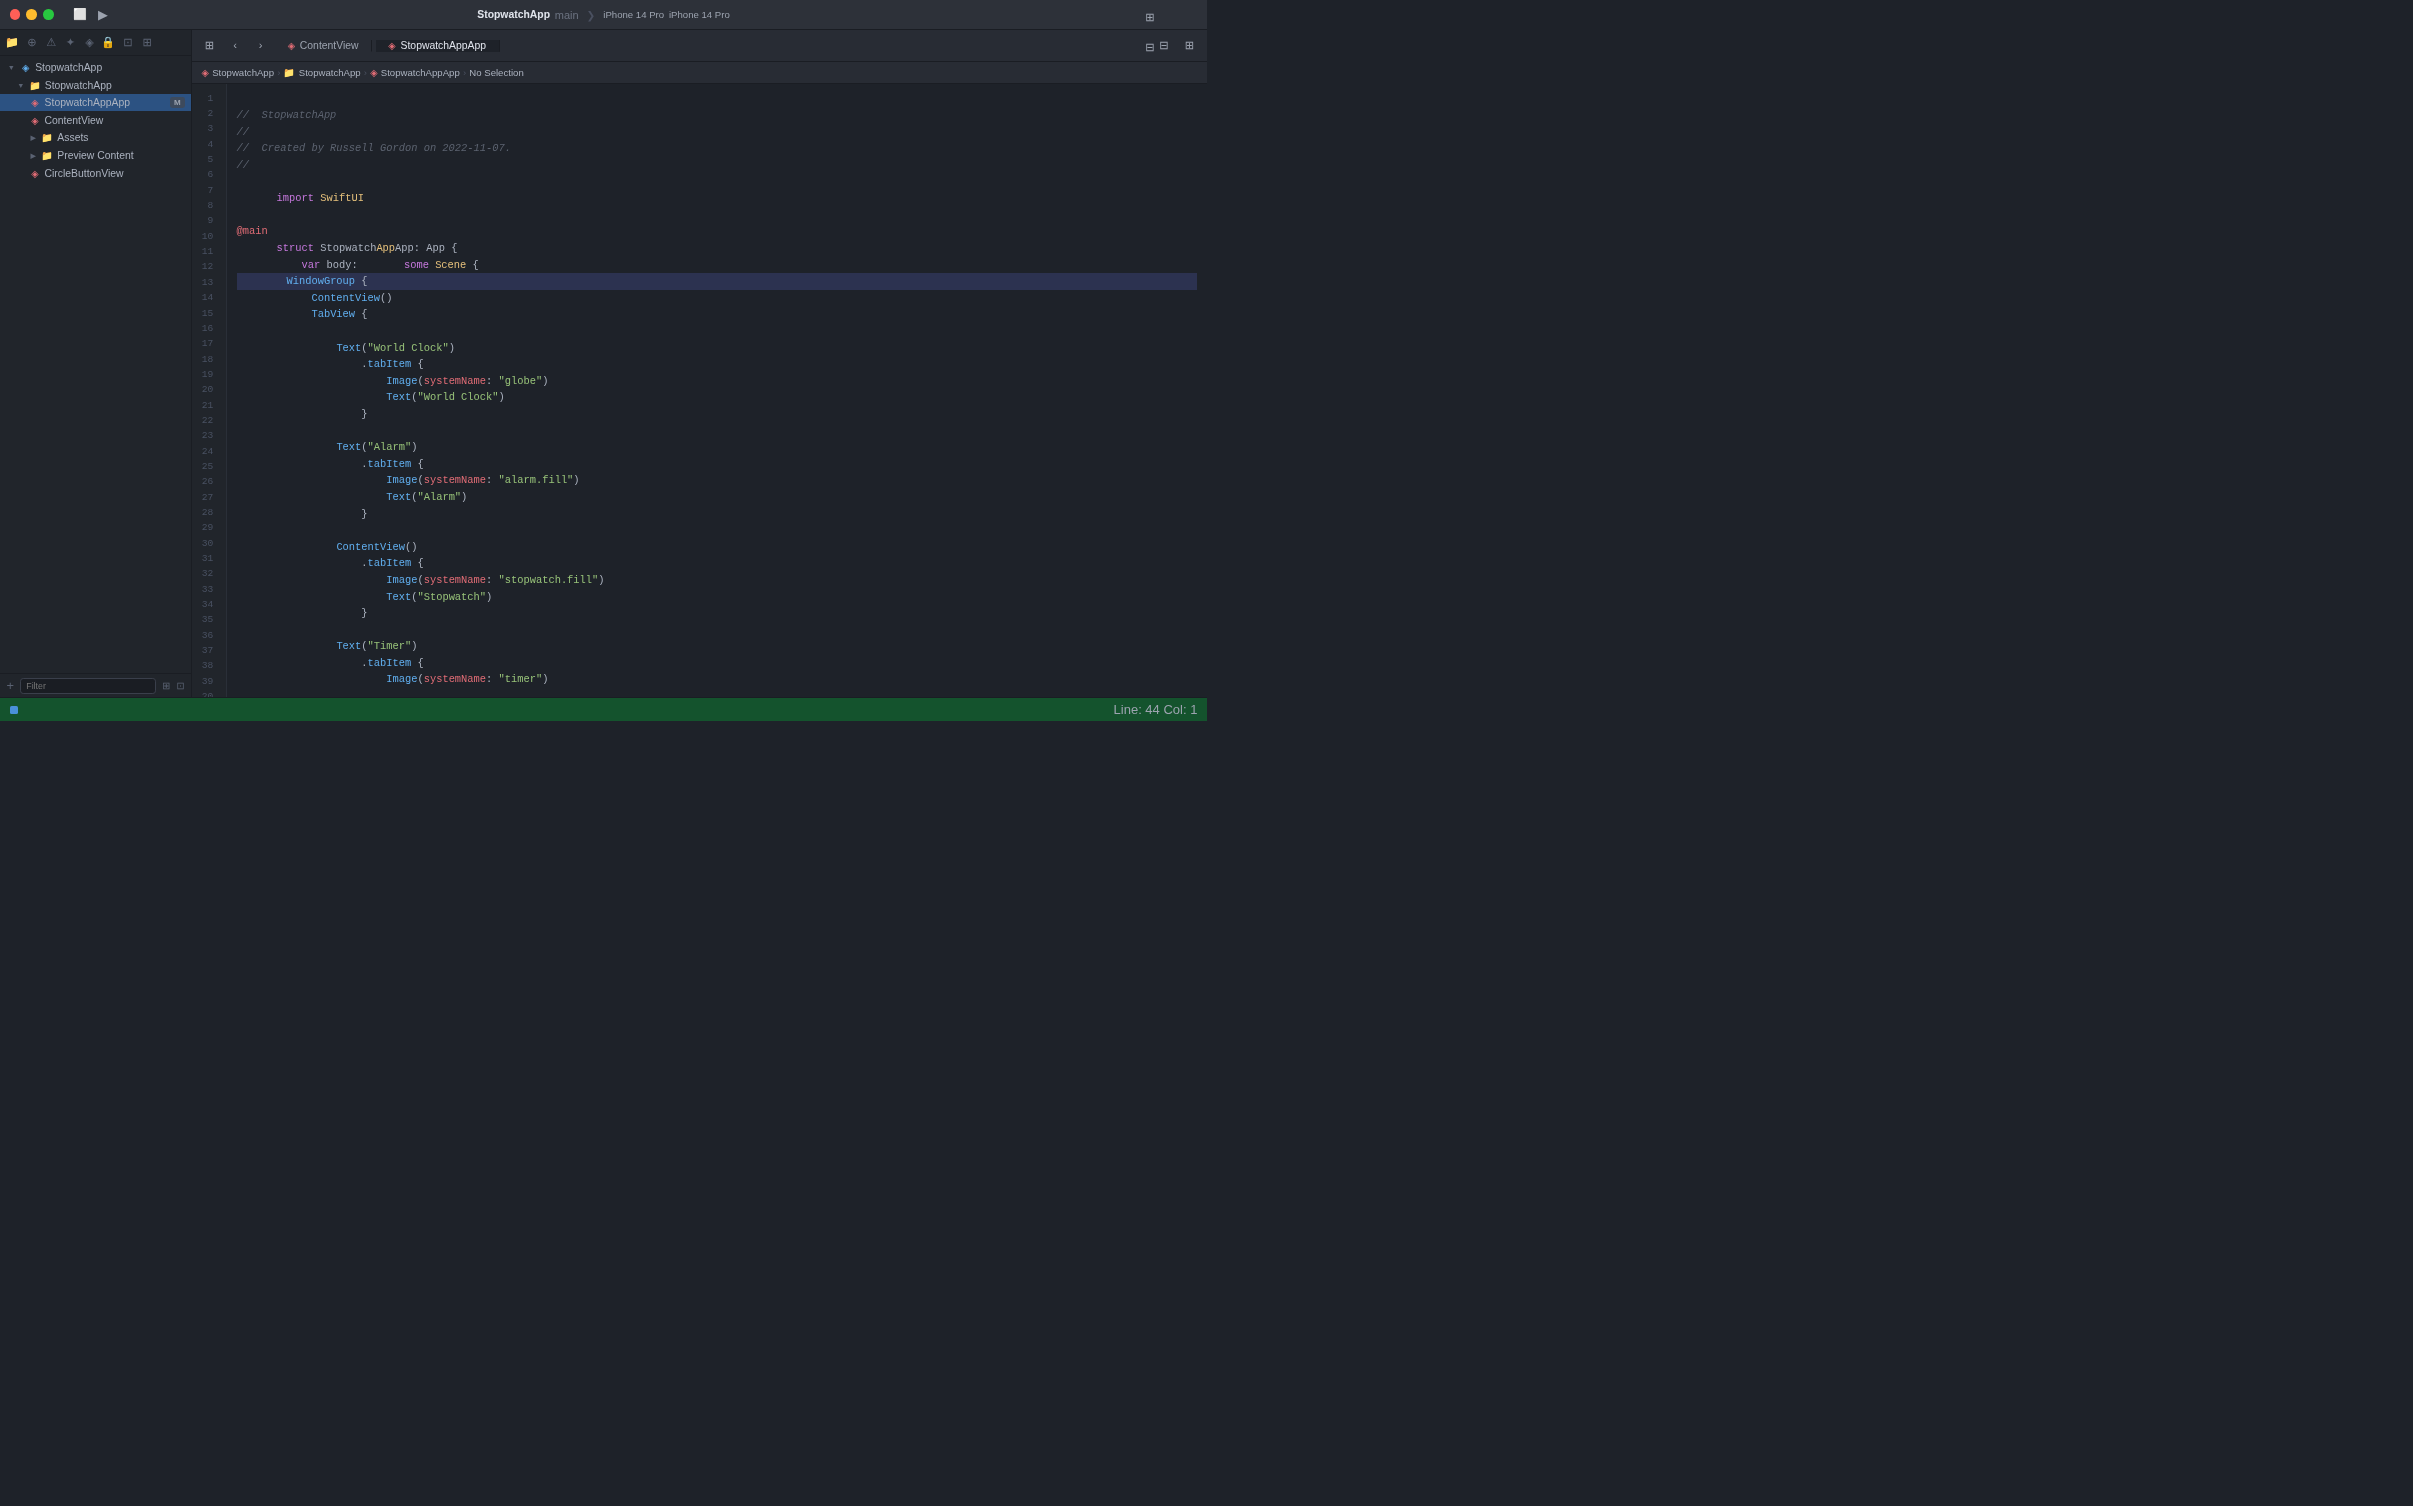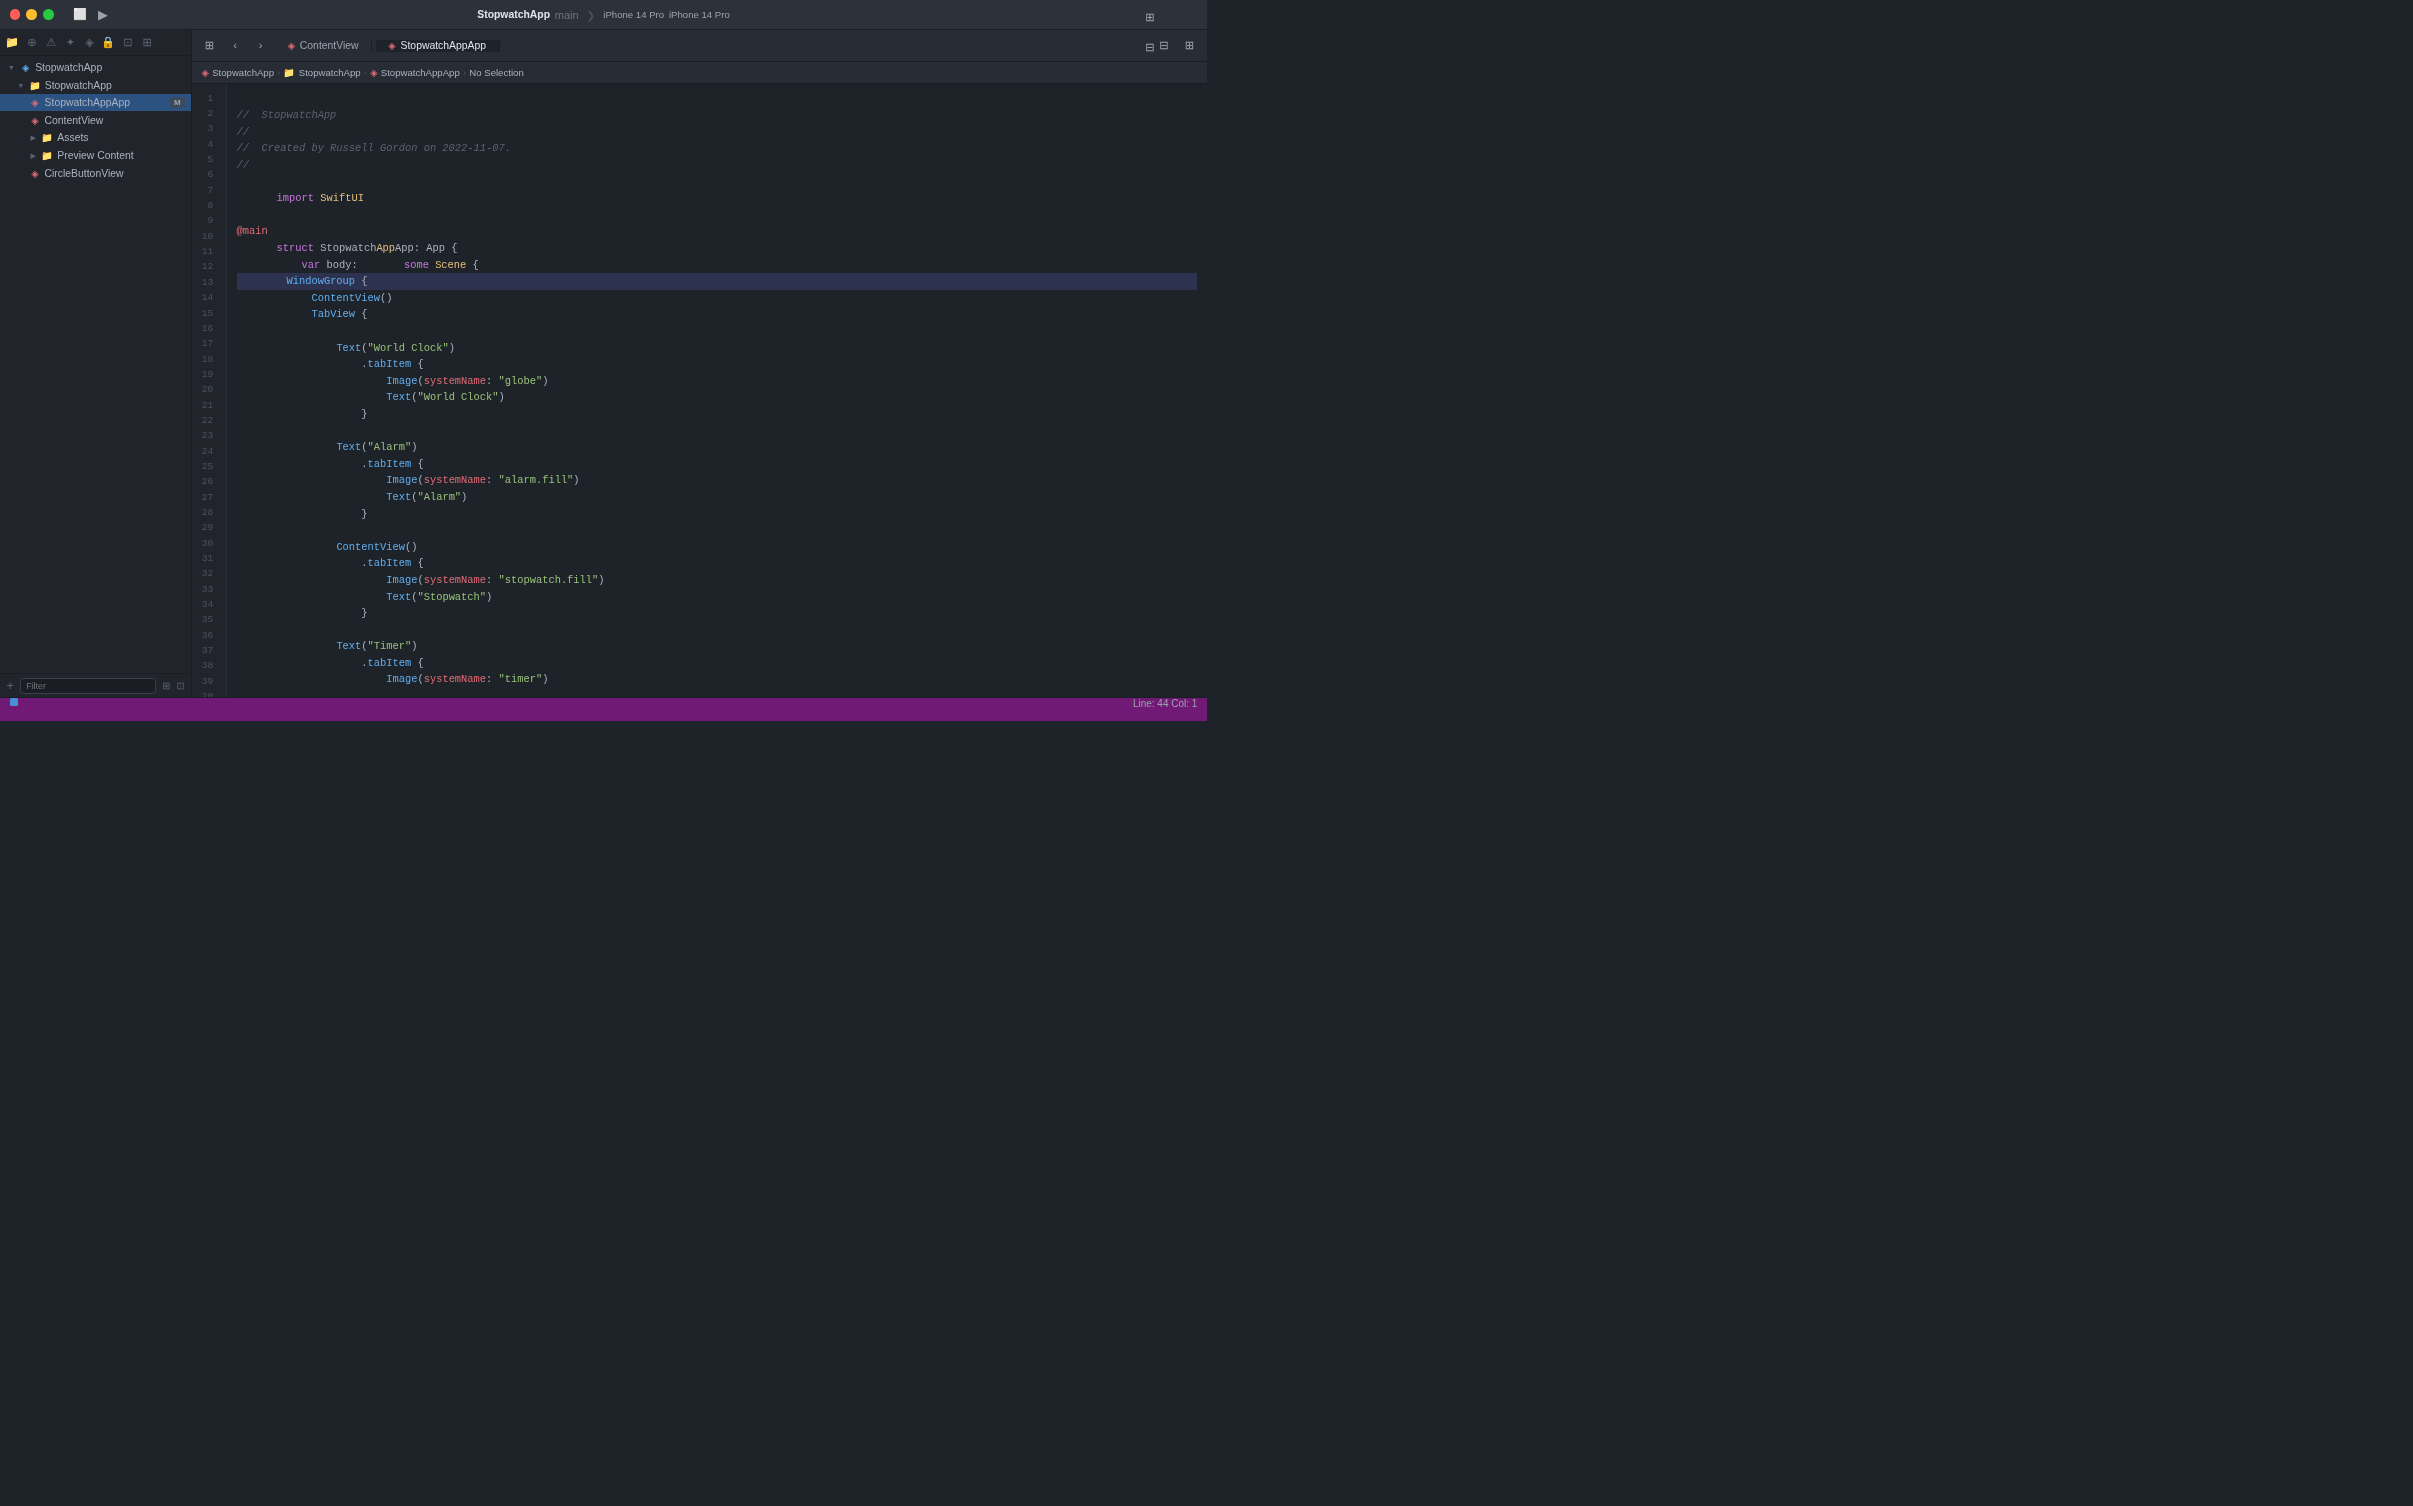--- a/index.html
+++ b/index.html
@@ -279,26 +279,26 @@
     .c-keyword { color: #c678dd; margin-left: 40px; }
     .c-type { color: #e5c07b; }
     .c-string { color: #98c379; }
     .c-func { color: #61afef; }
     .c-decorator { color: #e06c75; }
     .c-param { color: #e06c75; }
 
     
     .status-bar {
       height: 24px;
-      background: #701a75;
+      background: #14532d;
       border-top: 0.8px solid #1a1d23;
       display: flex;
-      align-items: flex-start;
+      align-items: center;
       padding: 0 9.6px;
-      font-size: 10px;
+      font-size: 13px;
       color: #9ca3af;
     }
     .status-left { display: flex; align-items: center; gap: 6.4px; }
     .status-right { margin-left: auto; display: flex; align-items: center; gap: 12.8px; }
     .status-indicator {
       width: 8px;
       height: 8px;
       background: #4a90d9;
       border-radius: 1.6px;
       display: inline-block;

